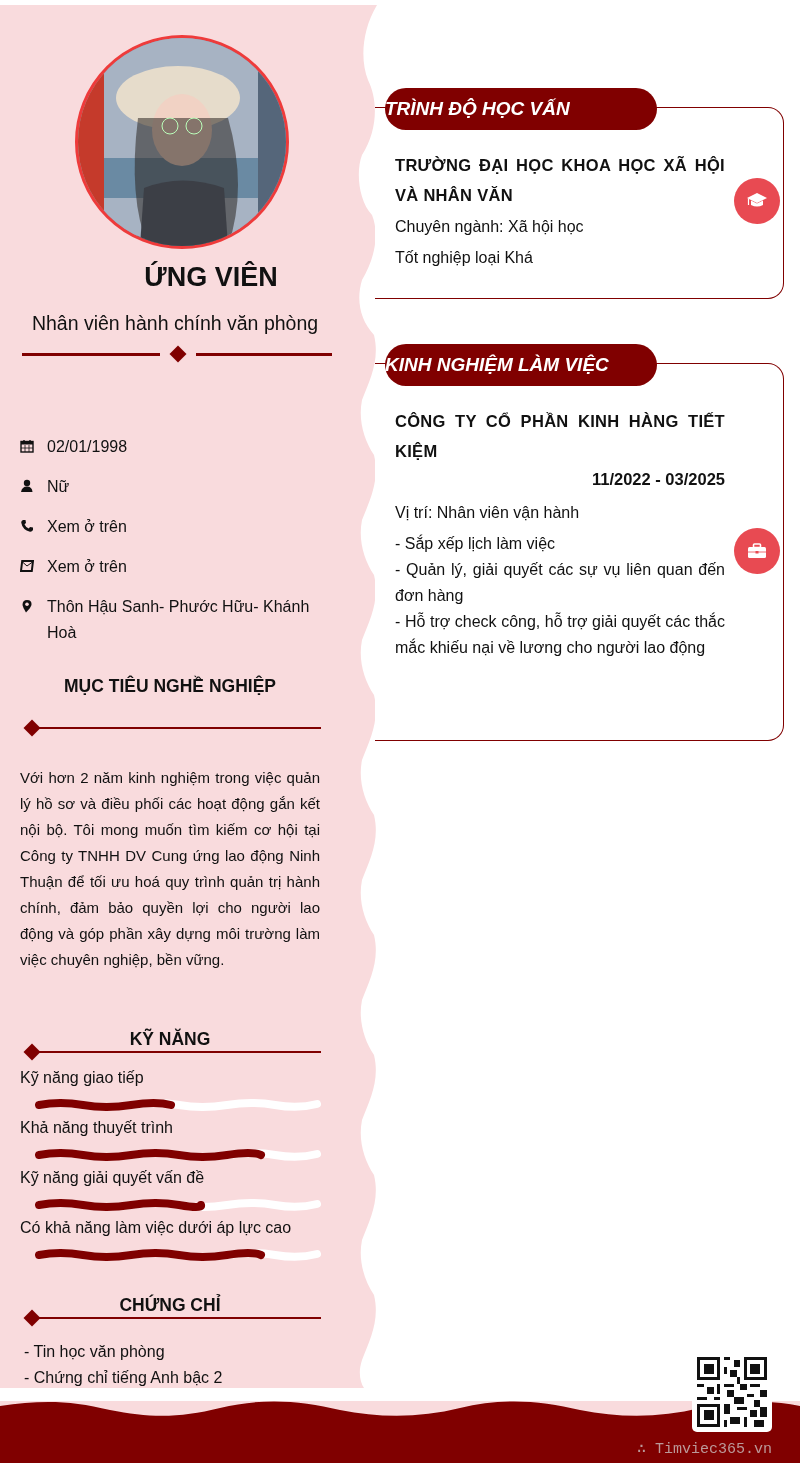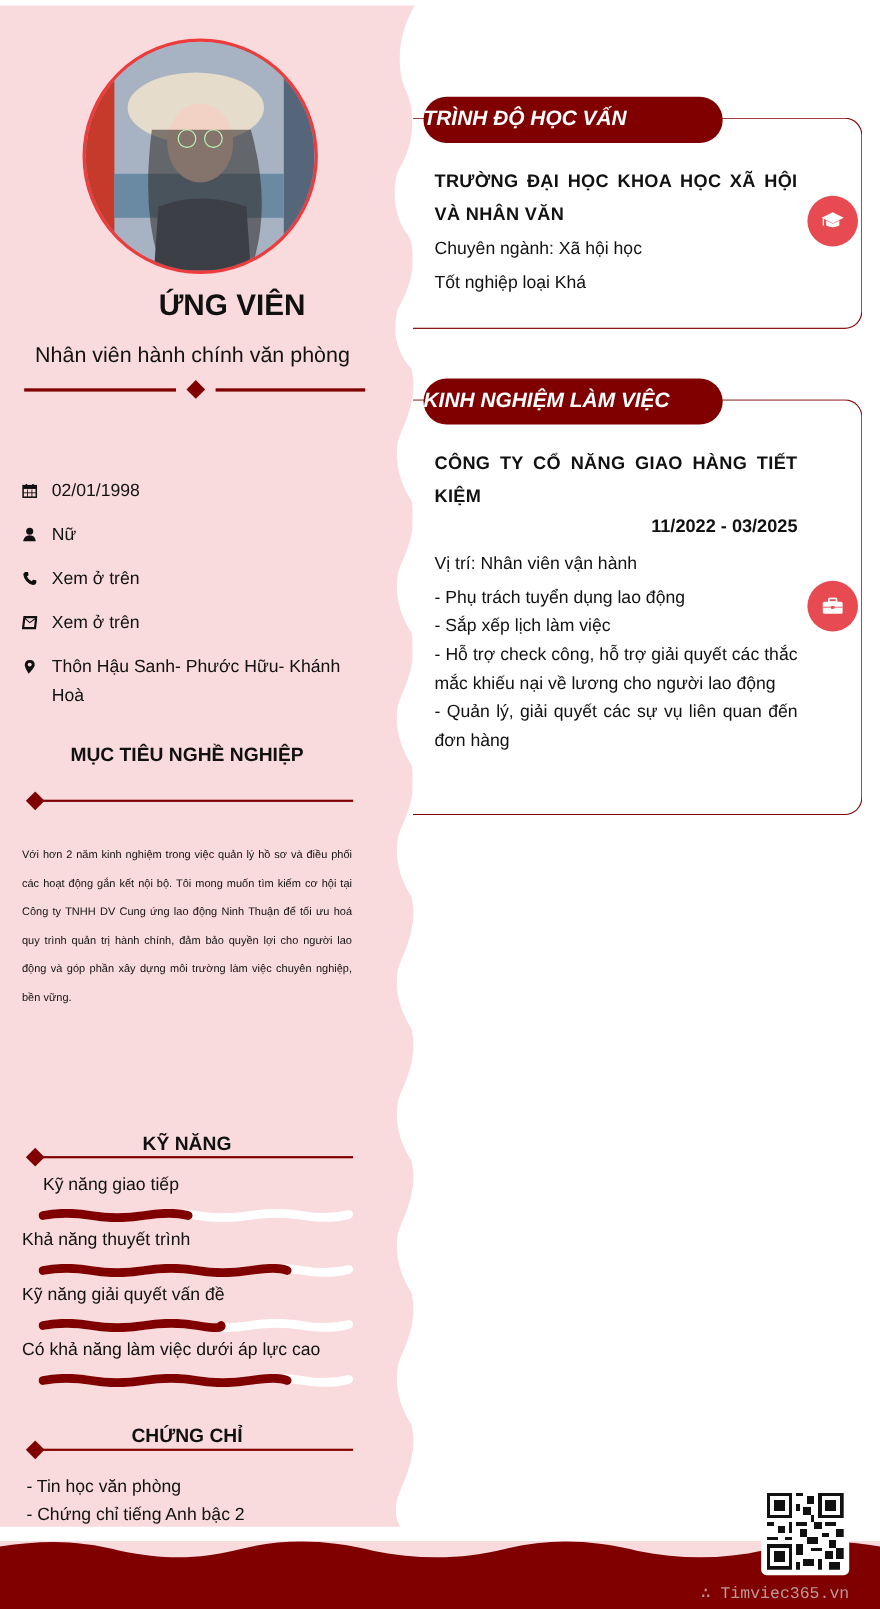--- a/index.html
+++ b/index.html
@@ -31,21 +31,21 @@
   
   .contact-row { left: 20px; width: 300px; display: flex; font-size: 16px; line-height: 26px; color: #111; }
   .contact-row .ic { width: 27px; flex: none; display: flex; align-items: flex-start; padding-top: 5px; }
   .contact-row .ic svg { width: 14px; height: 14px; }
 
   
   .lsec-title { font-size: 17.5px; font-weight: bold; text-align: center; color: #111; }
   .lsec-line { height: 2px; background: #800000; }
 
   .objective {
-    left: 20px; top: 765px; width: 300px; font-size: 10px; line-height: 26px; text-align: justify; color: #111;
+    left: 20px; top: 765px; width: 300px; font-size: 15px; line-height: 26px; text-align: justify; color: #111;
   }
 
   .skill-label { left: 20px; font-size: 16px; color: #111; }
   .skill-bar { left: 35px; width: 286px; height: 12px; }
 
   .cert { left: 24px; font-size: 16px; line-height: 26px; color: #111; }
 
   
   .card {
     left: 375px; width: 408px; border: 1px solid #800000; border-left: none;
@@ -157,21 +157,21 @@
 
 <div class="abs lsec-title" style="left:20px; width:300px; top:676px;">MỤC TIÊU NGHỀ NGHIỆP</div>
 <div class="abs lsec-line" style="left:34px; width:287px; top:727px;"></div>
 <div class="abs diamond" style="left:26px; top:722px;"></div>
 <div class="abs objective">Với hơn 2 năm kinh nghiệm trong việc quản lý hồ sơ và điều phối các hoạt động gắn kết nội bộ. Tôi mong muốn tìm kiếm cơ hội tại Công ty TNHH DV Cung ứng lao động Ninh Thuận để tối ưu hoá quy trình quản trị hành chính, đảm bảo quyền lợi cho người lao động và góp phần xây dựng môi trường làm việc chuyên nghiệp, bền vững.</div>
 
 <div class="abs lsec-title" style="left:20px; width:300px; top:1029px;">KỸ NĂNG</div>
 <div class="abs lsec-line" style="left:34px; width:287px; top:1051px;"></div>
 <div class="abs diamond" style="left:26px; top:1046px;"></div>
 
-<div class="abs skill-label" style="top:1069px;margin-left:19px;">Kỹ năng giao tiếp</div>
+<div class="abs skill-label" style="top:1069px;">Kỹ năng giao tiếp</div>
 <svg class="abs skill-bar" style="top:1099px;" viewBox="0 0 286 12">
   <path d="M4,6 Q25,2 48,6 T96,6 T144,6 T192,6 T240,6 T282,5" stroke="#ffffff" stroke-width="8" fill="none" stroke-linecap="round"></path>
   <path d="M4,6 Q25,2 48,6 T96,6 T136,6" stroke="#800000" stroke-width="8" fill="none" stroke-linecap="round"></path>
 </svg>
 
 <div class="abs skill-label" style="top:1119px;">Khả năng thuyết trình</div>
 <svg class="abs skill-bar" style="top:1149px;" viewBox="0 0 286 12">
   <path d="M4,6 Q25,2 48,6 T96,6 T144,6 T192,6 T240,6 T282,5" stroke="#ffffff" stroke-width="8" fill="none" stroke-linecap="round"></path>
   <path d="M4,6 Q25,2 48,6 T96,6 T144,6 T192,6 T226,6" stroke="#800000" stroke-width="8" fill="none" stroke-linecap="round"></path>
 </svg>
@@ -210,28 +210,27 @@
 <div class="abs card" style="top:363px; height:376px;"></div>
 <div class="abs pill" style="top:344px;">KINH NGHIỆM LÀM VIỆC</div>
 <div class="abs circle-ic" style="left:734px; top:528px;">
   <svg width="20" height="16" viewBox="0 0 20 16">
       <rect x="6.5" y="1" width="7" height="3.5" rx="1" fill="none" stroke="#fff" stroke-width="1.6"></rect>
       <rect x="1" y="4" width="18" height="11" rx="1.5" fill="#fff"></rect>
       <rect x="8.5" y="8" width="3" height="2.5" fill="#e84a52"></rect>
       <line x1="1" y1="9" x2="19" y2="9" stroke="#e84a52" stroke-width="0.8"></line>
     </svg>
 </div>
-<div class="abs rtext rbold" style="top:406px;">CÔNG TY CỔ NĂNG GIAO HÀNG TIẾT KIỆM</div>
+<div class="abs rtext rbold" style="top:406px;">CÔNG TY CỔ PHẦN KINH HÀNG TIẾT KIỆM</div>
 <div class="abs rtext" style="top:470px; text-align:right; font-weight:bold; font-size:16.5px;">11/2022 - 03/2025</div>
 <div class="abs rtext" style="top:504px;">Vị trí: Nhân viên vận hành</div>
 <div class="abs rtext" style="top:531px; line-height:26px; text-align:justify;">
-  <div>- Phụ trách tuyển dụng lao động</div>
   <div>- Sắp xếp lịch làm việc</div>
+  <div>- Quản lý, giải quyết các sự vụ liên quan đến đơn hàng</div>
   <div>- Hỗ trợ check công, hỗ trợ giải quyết các thắc mắc khiếu nại về lương cho người lao động</div>
-  <div>- Quản lý, giải quyết các sự vụ liên quan đến đơn hàng</div>
 </div>
 
 <svg class="abs" style="left:0; top:1396px; width:800px; height:67px; z-index:5;" viewBox="0 0 800 67" preserveAspectRatio="none">
   <path d="M0,5 L800,5 L800,67 L0,67 Z" fill="#f9dbdd"></path>
   <path d="M0,10 C40,4 70,4 110,14 C150,22 180,22 220,12 C260,2 300,4 340,14 C380,22 420,22 460,12 C500,2 540,4 580,14 C620,22 660,22 700,12 C740,4 770,4 800,10 L800,67 L0,67 Z" fill="#800000"></path>
 </svg>
 
 <div class="abs qr">
   <svg viewBox="0 0 21 21" width="70" height="70" shape-rendering="crispEdges">
     <rect width="21" height="21" fill="#fff"></rect>

